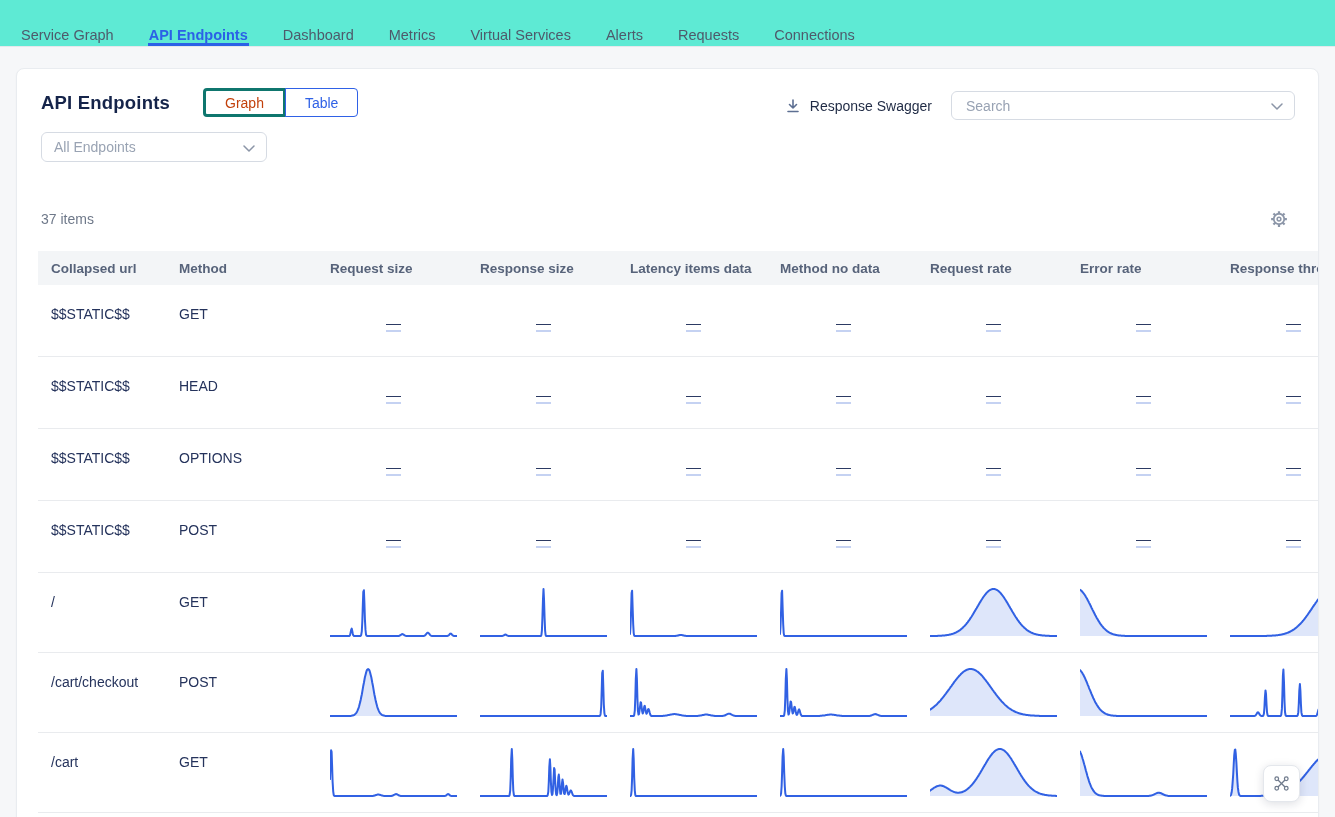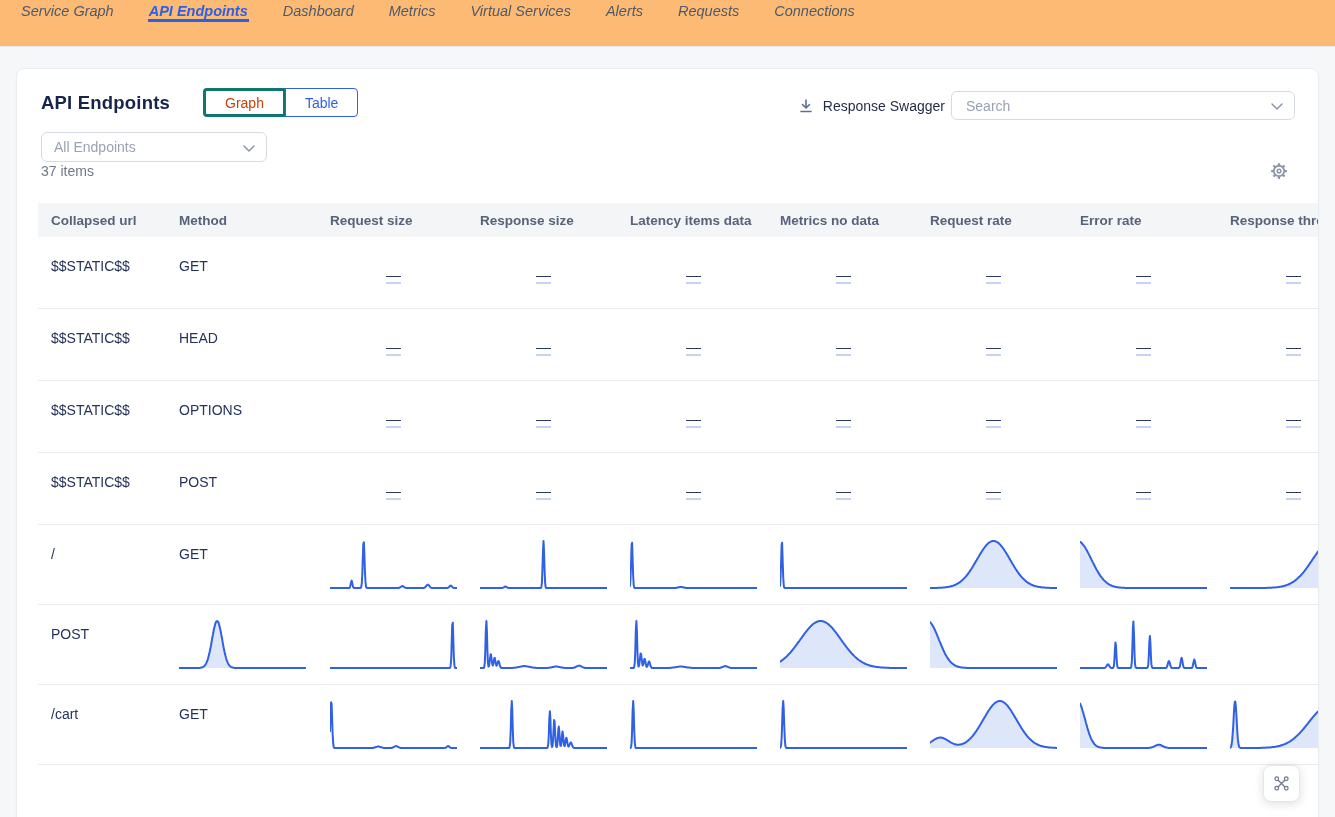--- a/index.html
+++ b/index.html
@@ -1,22 +1,22 @@
 <!DOCTYPE html>
 <html><head>
 <meta charset="utf-8">
 <style>
   * { margin:0; padding:0; box-sizing:border-box; }
   html,body { width:1335px; height:817px; overflow:hidden;
     font-family:"Liberation Sans","DejaVu Sans",sans-serif;
     background:#f6f7f9; color:#25335c; }
 
   
-  .topnav { background:#fdba74; height:47px; border-bottom:1px solid #e5e8ec;
-    display:flex; align-items:flex-start; padding-left:20px;font-style:italic; }
+  .topnav { background:#5eead4; height:47px; border-bottom:1px solid #e5e8ec;
+    display:flex; align-items:flex-end; padding-left:20px; }
   .nav-item { display:flex; align-items:center; padding:0 1px; margin-right:33px;
     font-size:14.5px; color:#4e5a6b; cursor:pointer;
     border-bottom:3px solid transparent; padding-top:3px; }
   .nav-item.active { color:#2b61e6; font-weight:700; border-bottom-color:#2b61e6; }
 
   
   .card { position:relative; margin:21px 16px 0 16px; width:1303px; height:980px;
     background:#fff; border:1px solid #e9ecf0; border-radius:8px;
     box-shadow:0 1px 2px rgba(16,24,40,.04); overflow:hidden; }
 
@@ -27,35 +27,35 @@
   .seg { display:flex; margin-left:33px; }
   .seg-btn { height:29px; padding:0 19px; font-size:14px; background:#fff;
     border:3px solid #0f766e; color:#c2410c; cursor:pointer;
     display:flex; align-items:center; }
   .seg-btn.first { border-radius:4px 0 0 4px; }
   .seg-btn.selected { border:1px solid #2f61e6; color:#2f61e6; border-radius:0 4px 4px 0;
     margin-left:-1px; position:relative; z-index:1; font-weight:500; }
   .head-right { display:flex; align-items:center; margin-top:3px; }
   .download { display:flex; align-items:center; cursor:pointer; }
   .download span { margin-left:9px; font-size:14px; color:#1f2a44; }
-  .search-box { position:relative; margin-left:6px; }
+  .search-box { position:relative; margin-left:19px; }
   .search-box input { width:344px; height:29px; border:1px solid #d6dbe3; border-radius:6px;
     padding:0 30px 0 14px; font-size:14px; color:#25335c; outline:none;
     font-family:"Liberation Sans","DejaVu Sans",sans-serif; }
   .search-box input::placeholder { color:#98a2b3; }
   .search-box .chev { position:absolute; right:12px; top:12px; }
 
   .filter-row { padding:12px 0 0 24px; }
   .select { position:relative; width:226px; height:30px; border:1px solid #d6dbe3;
     border-radius:6px; display:flex; align-items:center; padding:0 12px;
     cursor:pointer; background:#fff; }
   .select .ph { font-size:14px; color:#99a3b3; }
   .select .chev { position:absolute; right:11px; top:12px; }
 
-  .items-row { padding:0 30px 0 24px; display:flex;
+  .items-row { margin-top:48px; padding:0 30px 0 24px; display:flex;
     justify-content:space-between; align-items:center; height:18px; }
   .items-count { font-size:14px; color:#6e7889; }
   .gear { cursor:pointer; line-height:0; }
 
   
   .table-wrap { margin-top:23px; margin-left:21px; }
   .t-grid { display:grid; grid-template-columns:128px 151px repeat(7,150px);
     padding-left:13px; width:1342px; }
   .t-header { background:#f3f5f7; height:34px; align-items:center; }
   .th { font-size:13.5px; font-weight:700; color:#57637a; white-space:nowrap;
@@ -145,21 +145,21 @@
     </span>
   </div>
 
   <div class="table-wrap">
     <div class="t-grid t-header" id="thead">
         <div class="th">Collapsed url</div>
         <div class="th">Method</div>
         <div class="th">Request size</div>
         <div class="th">Response size</div>
         <div class="th">Latency items data</div>
-        <div class="th">Metrics no data</div>
+        <div class="th">Method no data</div>
         <div class="th">Request rate</div>
         <div class="th">Error rate</div>
         <div class="th">Response throughput</div>
       </div>
     <div id="tbody">
         <div class="t-grid t-row static">
           <div class="cell-text">$$STATIC$$</div>
           <div class="cell-text">GET</div>
           <div class="metric dash-wrap"><span class="dash">—</span></div>
           <div class="metric dash-wrap"><span class="dash">—</span></div>
@@ -238,20 +238,21 @@
             </svg>
           </div>
           <div class="metric">
             <svg width="127" height="54">
               <path d="M0.0 52.0 L0.5 52.0 L1.1 52.0 L1.6 52.0 L2.1 52.0 L2.6 52.0 L3.2 52.0 L3.7 52.0 L4.2 52.0 L4.8 52.0 L5.3 52.0 L5.8 52.0 L6.4 52.0 L6.9 52.0 L7.4 52.0 L7.9 52.0 L8.5 52.0 L9.0 52.0 L9.5 52.0 L10.1 52.0 L10.6 52.0 L11.1 52.0 L11.6 52.0 L12.2 52.0 L12.7 52.0 L13.2 52.0 L13.8 52.0 L14.3 52.0 L14.8 52.0 L15.3 52.0 L15.9 52.0 L16.4 52.0 L16.9 52.0 L17.5 52.0 L18.0 52.0 L18.5 52.0 L19.1 52.0 L19.6 52.0 L20.1 52.0 L20.6 52.0 L21.2 52.0 L21.7 52.0 L22.2 52.0 L22.8 52.0 L23.3 52.0 L23.8 52.0 L24.3 52.0 L24.9 52.0 L25.4 52.0 L25.9 52.0 L26.5 52.0 L27.0 52.0 L27.5 52.0 L28.0 52.0 L28.6 52.0 L29.1 52.0 L29.6 52.0 L30.2 52.0 L30.7 52.0 L31.2 51.9 L31.8 51.9 L32.3 51.9 L32.8 51.9 L33.3 51.9 L33.9 51.9 L34.4 51.9 L34.9 51.9 L35.5 51.9 L36.0 51.9 L36.5 51.9 L37.0 51.8 L37.6 51.8 L38.1 51.8 L38.6 51.8 L39.2 51.8 L39.7 51.8 L40.2 51.7 L40.7 51.7 L41.3 51.7 L41.8 51.7 L42.3 51.6 L42.9 51.6 L43.4 51.6 L43.9 51.5 L44.4 51.5 L45.0 51.4 L45.5 51.4 L46.0 51.3 L46.6 51.3 L47.1 51.2 L47.6 51.2 L48.2 51.1 L48.7 51.0 L49.2 50.9 L49.7 50.8 L50.3 50.8 L50.8 50.7 L51.3 50.6 L51.9 50.4 L52.4 50.3 L52.9 50.2 L53.4 50.1 L54.0 49.9 L54.5 49.8 L55.0 49.6 L55.6 49.5 L56.1 49.3 L56.6 49.1 L57.1 48.9 L57.7 48.7 L58.2 48.5 L58.7 48.3 L59.3 48.0 L59.8 47.8 L60.3 47.5 L60.9 47.2 L61.4 46.9 L61.9 46.6 L62.4 46.3 L63.0 46.0 L63.5 45.6 L64.0 45.3 L64.6 44.9 L65.1 44.5 L65.6 44.1 L66.1 43.7 L66.7 43.2 L67.2 42.8 L67.7 42.3 L68.3 41.8 L68.8 41.3 L69.3 40.8 L69.9 40.3 L70.4 39.7 L70.9 39.2 L71.4 38.6 L72.0 38.0 L72.5 37.4 L73.0 36.7 L73.6 36.1 L74.1 35.4 L74.6 34.8 L75.1 34.1 L75.7 33.4 L76.2 32.7 L76.7 32.0 L77.3 31.2 L77.8 30.5 L78.3 29.7 L78.8 29.0 L79.4 28.2 L79.9 27.4 L80.4 26.6 L81.0 25.9 L81.5 25.1 L82.0 24.3 L82.5 23.5 L83.1 22.7 L83.6 21.9 L84.1 21.1 L84.7 20.3 L85.2 19.6 L85.7 18.8 L86.3 18.0 L86.8 17.3 L87.3 16.5 L87.8 15.8 L88.4 15.1 L88.9 14.4 L89.4 13.7 L90.0 13.0 L90.5 12.4 L91.0 11.7 L91.5 11.1 L92.1 10.5 L92.6 10.0 L93.1 9.4 L93.7 8.9 L94.2 8.4 L94.7 8.0 L95.3 7.5 L95.8 7.1 L96.3 6.8 L96.8 6.4 L97.4 6.1 L97.9 5.9 L98.4 5.6 L99.0 5.5 L99.5 5.3 L100.0 5.2 L100.5 5.1 L101.1 5.0 L101.6 5.0 L102.1 5.0 L102.7 5.1 L103.2 5.2 L103.7 5.3 L104.2 5.5 L104.8 5.6 L105.3 5.9 L105.8 6.1 L106.4 6.4 L106.9 6.8 L107.4 7.1 L108.0 7.5 L108.5 8.0 L109.0 8.4 L109.5 8.9 L110.1 9.4 L110.6 10.0 L111.1 10.5 L111.7 11.1 L112.2 11.7 L112.7 12.4 L113.2 13.0 L113.8 13.7 L114.3 14.4 L114.8 15.1 L115.4 15.8 L115.9 16.5 L116.4 17.3 L116.9 18.0 L117.5 18.8 L118.0 19.6 L118.5 20.3 L119.1 21.1 L119.6 21.9 L120.1 22.7 L120.6 23.5 L121.2 24.3 L121.7 25.1 L122.2 25.9 L122.8 26.6 L123.3 27.4 L123.8 28.2 L124.4 29.0 L124.9 29.7 L125.4 30.5 L125.9 31.2 L126.5 32.0 L127.0 32.7 L127 52 L0 52 Z" fill="rgba(49,97,227,0.16)" stroke="none"></path>
               <path d="M0.0 52.0 L0.5 52.0 L1.1 52.0 L1.6 52.0 L2.1 52.0 L2.6 52.0 L3.2 52.0 L3.7 52.0 L4.2 52.0 L4.8 52.0 L5.3 52.0 L5.8 52.0 L6.4 52.0 L6.9 52.0 L7.4 52.0 L7.9 52.0 L8.5 52.0 L9.0 52.0 L9.5 52.0 L10.1 52.0 L10.6 52.0 L11.1 52.0 L11.6 52.0 L12.2 52.0 L12.7 52.0 L13.2 52.0 L13.8 52.0 L14.3 52.0 L14.8 52.0 L15.3 52.0 L15.9 52.0 L16.4 52.0 L16.9 52.0 L17.5 52.0 L18.0 52.0 L18.5 52.0 L19.1 52.0 L19.6 52.0 L20.1 52.0 L20.6 52.0 L21.2 52.0 L21.7 52.0 L22.2 52.0 L22.8 52.0 L23.3 52.0 L23.8 52.0 L24.3 52.0 L24.9 52.0 L25.4 52.0 L25.9 52.0 L26.5 52.0 L27.0 52.0 L27.5 52.0 L28.0 52.0 L28.6 52.0 L29.1 52.0 L29.6 52.0 L30.2 52.0 L30.7 52.0 L31.2 51.9 L31.8 51.9 L32.3 51.9 L32.8 51.9 L33.3 51.9 L33.9 51.9 L34.4 51.9 L34.9 51.9 L35.5 51.9 L36.0 51.9 L36.5 51.9 L37.0 51.8 L37.6 51.8 L38.1 51.8 L38.6 51.8 L39.2 51.8 L39.7 51.8 L40.2 51.7 L40.7 51.7 L41.3 51.7 L41.8 51.7 L42.3 51.6 L42.9 51.6 L43.4 51.6 L43.9 51.5 L44.4 51.5 L45.0 51.4 L45.5 51.4 L46.0 51.3 L46.6 51.3 L47.1 51.2 L47.6 51.2 L48.2 51.1 L48.7 51.0 L49.2 50.9 L49.7 50.8 L50.3 50.8 L50.8 50.7 L51.3 50.6 L51.9 50.4 L52.4 50.3 L52.9 50.2 L53.4 50.1 L54.0 49.9 L54.5 49.8 L55.0 49.6 L55.6 49.5 L56.1 49.3 L56.6 49.1 L57.1 48.9 L57.7 48.7 L58.2 48.5 L58.7 48.3 L59.3 48.0 L59.8 47.8 L60.3 47.5 L60.9 47.2 L61.4 46.9 L61.9 46.6 L62.4 46.3 L63.0 46.0 L63.5 45.6 L64.0 45.3 L64.6 44.9 L65.1 44.5 L65.6 44.1 L66.1 43.7 L66.7 43.2 L67.2 42.8 L67.7 42.3 L68.3 41.8 L68.8 41.3 L69.3 40.8 L69.9 40.3 L70.4 39.7 L70.9 39.2 L71.4 38.6 L72.0 38.0 L72.5 37.4 L73.0 36.7 L73.6 36.1 L74.1 35.4 L74.6 34.8 L75.1 34.1 L75.7 33.4 L76.2 32.7 L76.7 32.0 L77.3 31.2 L77.8 30.5 L78.3 29.7 L78.8 29.0 L79.4 28.2 L79.9 27.4 L80.4 26.6 L81.0 25.9 L81.5 25.1 L82.0 24.3 L82.5 23.5 L83.1 22.7 L83.6 21.9 L84.1 21.1 L84.7 20.3 L85.2 19.6 L85.7 18.8 L86.3 18.0 L86.8 17.3 L87.3 16.5 L87.8 15.8 L88.4 15.1 L88.9 14.4 L89.4 13.7 L90.0 13.0 L90.5 12.4 L91.0 11.7 L91.5 11.1 L92.1 10.5 L92.6 10.0 L93.1 9.4 L93.7 8.9 L94.2 8.4 L94.7 8.0 L95.3 7.5 L95.8 7.1 L96.3 6.8 L96.8 6.4 L97.4 6.1 L97.9 5.9 L98.4 5.6 L99.0 5.5 L99.5 5.3 L100.0 5.2 L100.5 5.1 L101.1 5.0 L101.6 5.0 L102.1 5.0 L102.7 5.1 L103.2 5.2 L103.7 5.3 L104.2 5.5 L104.8 5.6 L105.3 5.9 L105.8 6.1 L106.4 6.4 L106.9 6.8 L107.4 7.1 L108.0 7.5 L108.5 8.0 L109.0 8.4 L109.5 8.9 L110.1 9.4 L110.6 10.0 L111.1 10.5 L111.7 11.1 L112.2 11.7 L112.7 12.4 L113.2 13.0 L113.8 13.7 L114.3 14.4 L114.8 15.1 L115.4 15.8 L115.9 16.5 L116.4 17.3 L116.9 18.0 L117.5 18.8 L118.0 19.6 L118.5 20.3 L119.1 21.1 L119.6 21.9 L120.1 22.7 L120.6 23.5 L121.2 24.3 L121.7 25.1 L122.2 25.9 L122.8 26.6 L123.3 27.4 L123.8 28.2 L124.4 29.0 L124.9 29.7 L125.4 30.5 L125.9 31.2 L126.5 32.0 L127.0 32.7" fill="none" stroke="#3161e3" stroke-width="2" stroke-linecap="round" stroke-linejoin="round"></path>
             </svg>
           </div>
         </div>
         <div class="t-grid t-row spark">
+          <div class="cell-text">/cart/checkout</div>
           <div class="cell-text">POST</div>
           <div class="metric">
             <svg width="127" height="54">
               <path d="M0.0 52.0 L0.5 52.0 L1.1 52.0 L1.6 52.0 L2.1 52.0 L2.6 52.0 L3.2 52.0 L3.7 52.0 L4.2 52.0 L4.8 52.0 L5.3 52.0 L5.8 52.0 L6.4 52.0 L6.9 52.0 L7.4 52.0 L7.9 52.0 L8.5 52.0 L9.0 52.0 L9.5 52.0 L10.1 52.0 L10.6 52.0 L11.1 52.0 L11.6 52.0 L12.2 52.0 L12.7 52.0 L13.2 52.0 L13.8 52.0 L14.3 52.0 L14.8 52.0 L15.3 52.0 L15.9 52.0 L16.4 52.0 L16.9 52.0 L17.5 52.0 L18.0 52.0 L18.5 52.0 L19.1 52.0 L19.6 51.9 L20.1 51.9 L20.6 51.9 L21.2 51.8 L21.7 51.7 L22.2 51.6 L22.8 51.5 L23.3 51.3 L23.8 51.1 L24.3 50.8 L24.9 50.4 L25.4 49.9 L25.9 49.3 L26.5 48.6 L27.0 47.7 L27.5 46.6 L28.0 45.4 L28.6 43.9 L29.1 42.2 L29.6 40.3 L30.2 38.1 L30.7 35.8 L31.2 33.2 L31.8 30.5 L32.3 27.6 L32.8 24.7 L33.3 21.7 L33.9 18.8 L34.4 16.0 L34.9 13.3 L35.5 11.0 L36.0 8.9 L36.5 7.2 L37.0 6.0 L37.6 5.3 L38.1 5.0 L38.6 5.3 L39.2 6.0 L39.7 7.2 L40.2 8.9 L40.7 11.0 L41.3 13.3 L41.8 16.0 L42.3 18.8 L42.9 21.7 L43.4 24.7 L43.9 27.6 L44.4 30.5 L45.0 33.2 L45.5 35.8 L46.0 38.1 L46.6 40.3 L47.1 42.2 L47.6 43.9 L48.2 45.4 L48.7 46.6 L49.2 47.7 L49.7 48.6 L50.3 49.3 L50.8 49.9 L51.3 50.4 L51.9 50.8 L52.4 51.1 L52.9 51.3 L53.4 51.5 L54.0 51.6 L54.5 51.7 L55.0 51.8 L55.6 51.9 L56.1 51.9 L56.6 51.9 L57.1 52.0 L57.7 52.0 L58.2 52.0 L58.7 52.0 L59.3 52.0 L59.8 52.0 L60.3 52.0 L60.9 52.0 L61.4 52.0 L61.9 52.0 L62.4 52.0 L63.0 52.0 L63.5 52.0 L64.0 52.0 L64.6 52.0 L65.1 52.0 L65.6 52.0 L66.1 52.0 L66.7 52.0 L67.2 52.0 L67.7 52.0 L68.3 52.0 L68.8 52.0 L69.3 52.0 L69.9 52.0 L70.4 52.0 L70.9 52.0 L71.4 52.0 L72.0 52.0 L72.5 52.0 L73.0 52.0 L73.6 52.0 L74.1 52.0 L74.6 52.0 L75.1 52.0 L75.7 52.0 L76.2 52.0 L76.7 52.0 L77.3 52.0 L77.8 52.0 L78.3 52.0 L78.8 52.0 L79.4 52.0 L79.9 52.0 L80.4 52.0 L81.0 52.0 L81.5 52.0 L82.0 52.0 L82.5 52.0 L83.1 52.0 L83.6 52.0 L84.1 52.0 L84.7 52.0 L85.2 52.0 L85.7 52.0 L86.3 52.0 L86.8 52.0 L87.3 52.0 L87.8 52.0 L88.4 52.0 L88.9 52.0 L89.4 52.0 L90.0 52.0 L90.5 52.0 L91.0 52.0 L91.5 52.0 L92.1 52.0 L92.6 52.0 L93.1 52.0 L93.7 52.0 L94.2 52.0 L94.7 52.0 L95.3 52.0 L95.8 52.0 L96.3 52.0 L96.8 52.0 L97.4 52.0 L97.9 52.0 L98.4 52.0 L99.0 52.0 L99.5 52.0 L100.0 52.0 L100.5 52.0 L101.1 52.0 L101.6 52.0 L102.1 52.0 L102.7 52.0 L103.2 52.0 L103.7 52.0 L104.2 52.0 L104.8 52.0 L105.3 52.0 L105.8 52.0 L106.4 52.0 L106.9 52.0 L107.4 52.0 L108.0 52.0 L108.5 52.0 L109.0 52.0 L109.5 52.0 L110.1 52.0 L110.6 52.0 L111.1 52.0 L111.7 52.0 L112.2 52.0 L112.7 52.0 L113.2 52.0 L113.8 52.0 L114.3 52.0 L114.8 52.0 L115.4 52.0 L115.9 52.0 L116.4 52.0 L116.9 52.0 L117.5 52.0 L118.0 52.0 L118.5 52.0 L119.1 52.0 L119.6 52.0 L120.1 52.0 L120.6 52.0 L121.2 52.0 L121.7 52.0 L122.2 52.0 L122.8 52.0 L123.3 52.0 L123.8 52.0 L124.4 52.0 L124.9 52.0 L125.4 52.0 L125.9 52.0 L126.5 52.0 L127.0 52.0 L127 52 L0 52 Z" fill="rgba(49,97,227,0.16)" stroke="none"></path>
               <path d="M0.0 52.0 L0.5 52.0 L1.1 52.0 L1.6 52.0 L2.1 52.0 L2.6 52.0 L3.2 52.0 L3.7 52.0 L4.2 52.0 L4.8 52.0 L5.3 52.0 L5.8 52.0 L6.4 52.0 L6.9 52.0 L7.4 52.0 L7.9 52.0 L8.5 52.0 L9.0 52.0 L9.5 52.0 L10.1 52.0 L10.6 52.0 L11.1 52.0 L11.6 52.0 L12.2 52.0 L12.7 52.0 L13.2 52.0 L13.8 52.0 L14.3 52.0 L14.8 52.0 L15.3 52.0 L15.9 52.0 L16.4 52.0 L16.9 52.0 L17.5 52.0 L18.0 52.0 L18.5 52.0 L19.1 52.0 L19.6 51.9 L20.1 51.9 L20.6 51.9 L21.2 51.8 L21.7 51.7 L22.2 51.6 L22.8 51.5 L23.3 51.3 L23.8 51.1 L24.3 50.8 L24.9 50.4 L25.4 49.9 L25.9 49.3 L26.5 48.6 L27.0 47.7 L27.5 46.6 L28.0 45.4 L28.6 43.9 L29.1 42.2 L29.6 40.3 L30.2 38.1 L30.7 35.8 L31.2 33.2 L31.8 30.5 L32.3 27.6 L32.8 24.7 L33.3 21.7 L33.9 18.8 L34.4 16.0 L34.9 13.3 L35.5 11.0 L36.0 8.9 L36.5 7.2 L37.0 6.0 L37.6 5.3 L38.1 5.0 L38.6 5.3 L39.2 6.0 L39.7 7.2 L40.2 8.9 L40.7 11.0 L41.3 13.3 L41.8 16.0 L42.3 18.8 L42.9 21.7 L43.4 24.7 L43.9 27.6 L44.4 30.5 L45.0 33.2 L45.5 35.8 L46.0 38.1 L46.6 40.3 L47.1 42.2 L47.6 43.9 L48.2 45.4 L48.7 46.6 L49.2 47.7 L49.7 48.6 L50.3 49.3 L50.8 49.9 L51.3 50.4 L51.9 50.8 L52.4 51.1 L52.9 51.3 L53.4 51.5 L54.0 51.6 L54.5 51.7 L55.0 51.8 L55.6 51.9 L56.1 51.9 L56.6 51.9 L57.1 52.0 L57.7 52.0 L58.2 52.0 L58.7 52.0 L59.3 52.0 L59.8 52.0 L60.3 52.0 L60.9 52.0 L61.4 52.0 L61.9 52.0 L62.4 52.0 L63.0 52.0 L63.5 52.0 L64.0 52.0 L64.6 52.0 L65.1 52.0 L65.6 52.0 L66.1 52.0 L66.7 52.0 L67.2 52.0 L67.7 52.0 L68.3 52.0 L68.8 52.0 L69.3 52.0 L69.9 52.0 L70.4 52.0 L70.9 52.0 L71.4 52.0 L72.0 52.0 L72.5 52.0 L73.0 52.0 L73.6 52.0 L74.1 52.0 L74.6 52.0 L75.1 52.0 L75.7 52.0 L76.2 52.0 L76.7 52.0 L77.3 52.0 L77.8 52.0 L78.3 52.0 L78.8 52.0 L79.4 52.0 L79.9 52.0 L80.4 52.0 L81.0 52.0 L81.5 52.0 L82.0 52.0 L82.5 52.0 L83.1 52.0 L83.6 52.0 L84.1 52.0 L84.7 52.0 L85.2 52.0 L85.7 52.0 L86.3 52.0 L86.8 52.0 L87.3 52.0 L87.8 52.0 L88.4 52.0 L88.9 52.0 L89.4 52.0 L90.0 52.0 L90.5 52.0 L91.0 52.0 L91.5 52.0 L92.1 52.0 L92.6 52.0 L93.1 52.0 L93.7 52.0 L94.2 52.0 L94.7 52.0 L95.3 52.0 L95.8 52.0 L96.3 52.0 L96.8 52.0 L97.4 52.0 L97.9 52.0 L98.4 52.0 L99.0 52.0 L99.5 52.0 L100.0 52.0 L100.5 52.0 L101.1 52.0 L101.6 52.0 L102.1 52.0 L102.7 52.0 L103.2 52.0 L103.7 52.0 L104.2 52.0 L104.8 52.0 L105.3 52.0 L105.8 52.0 L106.4 52.0 L106.9 52.0 L107.4 52.0 L108.0 52.0 L108.5 52.0 L109.0 52.0 L109.5 52.0 L110.1 52.0 L110.6 52.0 L111.1 52.0 L111.7 52.0 L112.2 52.0 L112.7 52.0 L113.2 52.0 L113.8 52.0 L114.3 52.0 L114.8 52.0 L115.4 52.0 L115.9 52.0 L116.4 52.0 L116.9 52.0 L117.5 52.0 L118.0 52.0 L118.5 52.0 L119.1 52.0 L119.6 52.0 L120.1 52.0 L120.6 52.0 L121.2 52.0 L121.7 52.0 L122.2 52.0 L122.8 52.0 L123.3 52.0 L123.8 52.0 L124.4 52.0 L124.9 52.0 L125.4 52.0 L125.9 52.0 L126.5 52.0 L127.0 52.0" fill="none" stroke="#3161e3" stroke-width="2" stroke-linecap="round" stroke-linejoin="round"></path>
             </svg>
           </div>
           <div class="metric">
             <svg width="127" height="54">
               <path d="M0.0 52.0 L0.5 52.0 L1.1 52.0 L1.6 52.0 L2.1 52.0 L2.6 52.0 L3.2 52.0 L3.7 52.0 L4.2 52.0 L4.8 52.0 L5.3 52.0 L5.8 52.0 L6.4 52.0 L6.9 52.0 L7.4 52.0 L7.9 52.0 L8.5 52.0 L9.0 52.0 L9.5 52.0 L10.1 52.0 L10.6 52.0 L11.1 52.0 L11.6 52.0 L12.2 52.0 L12.7 52.0 L13.2 52.0 L13.8 52.0 L14.3 52.0 L14.8 52.0 L15.3 52.0 L15.9 52.0 L16.4 52.0 L16.9 52.0 L17.5 52.0 L18.0 52.0 L18.5 52.0 L19.1 52.0 L19.6 52.0 L20.1 52.0 L20.6 52.0 L21.2 52.0 L21.7 52.0 L22.2 52.0 L22.8 52.0 L23.3 52.0 L23.8 52.0 L24.3 52.0 L24.9 52.0 L25.4 52.0 L25.9 52.0 L26.5 52.0 L27.0 52.0 L27.5 52.0 L28.0 52.0 L28.6 52.0 L29.1 52.0 L29.6 52.0 L30.2 52.0 L30.7 52.0 L31.2 52.0 L31.8 52.0 L32.3 52.0 L32.8 52.0 L33.3 52.0 L33.9 52.0 L34.4 52.0 L34.9 52.0 L35.5 52.0 L36.0 52.0 L36.5 52.0 L37.0 52.0 L37.6 52.0 L38.1 52.0 L38.6 52.0 L39.2 52.0 L39.7 52.0 L40.2 52.0 L40.7 52.0 L41.3 52.0 L41.8 52.0 L42.3 52.0 L42.9 52.0 L43.4 52.0 L43.9 52.0 L44.4 52.0 L45.0 52.0 L45.5 52.0 L46.0 52.0 L46.6 52.0 L47.1 52.0 L47.6 52.0 L48.2 52.0 L48.7 52.0 L49.2 52.0 L49.7 52.0 L50.3 52.0 L50.8 52.0 L51.3 52.0 L51.9 52.0 L52.4 52.0 L52.9 52.0 L53.4 52.0 L54.0 52.0 L54.5 52.0 L55.0 52.0 L55.6 52.0 L56.1 52.0 L56.6 52.0 L57.1 52.0 L57.7 52.0 L58.2 52.0 L58.7 52.0 L59.3 52.0 L59.8 52.0 L60.3 52.0 L60.9 52.0 L61.4 52.0 L61.9 52.0 L62.4 52.0 L63.0 52.0 L63.5 52.0 L64.0 52.0 L64.6 52.0 L65.1 52.0 L65.6 52.0 L66.1 52.0 L66.7 52.0 L67.2 52.0 L67.7 52.0 L68.3 52.0 L68.8 52.0 L69.3 52.0 L69.9 52.0 L70.4 52.0 L70.9 52.0 L71.4 52.0 L72.0 52.0 L72.5 52.0 L73.0 52.0 L73.6 52.0 L74.1 52.0 L74.6 52.0 L75.1 52.0 L75.7 52.0 L76.2 52.0 L76.7 52.0 L77.3 52.0 L77.8 52.0 L78.3 52.0 L78.8 52.0 L79.4 52.0 L79.9 52.0 L80.4 52.0 L81.0 52.0 L81.5 52.0 L82.0 52.0 L82.5 52.0 L83.1 52.0 L83.6 52.0 L84.1 52.0 L84.7 52.0 L85.2 52.0 L85.7 52.0 L86.3 52.0 L86.8 52.0 L87.3 52.0 L87.8 52.0 L88.4 52.0 L88.9 52.0 L89.4 52.0 L90.0 52.0 L90.5 52.0 L91.0 52.0 L91.5 52.0 L92.1 52.0 L92.6 52.0 L93.1 52.0 L93.7 52.0 L94.2 52.0 L94.7 52.0 L95.3 52.0 L95.8 52.0 L96.3 52.0 L96.8 52.0 L97.4 52.0 L97.9 52.0 L98.4 52.0 L99.0 52.0 L99.5 52.0 L100.0 52.0 L100.5 52.0 L101.1 52.0 L101.6 52.0 L102.1 52.0 L102.7 52.0 L103.2 52.0 L103.7 52.0 L104.2 52.0 L104.8 52.0 L105.3 52.0 L105.8 52.0 L106.4 52.0 L106.9 52.0 L107.4 52.0 L108.0 52.0 L108.5 52.0 L109.0 52.0 L109.5 52.0 L110.1 52.0 L110.6 52.0 L111.1 52.0 L111.7 52.0 L112.2 52.0 L112.7 52.0 L113.2 52.0 L113.8 52.0 L114.3 52.0 L114.8 52.0 L115.4 52.0 L115.9 52.0 L116.4 52.0 L116.9 52.0 L117.5 52.0 L118.0 52.0 L118.5 52.0 L119.1 52.0 L119.6 52.0 L120.1 51.7 L120.6 49.9 L121.2 42.8 L121.7 26.6 L122.2 8.9 L122.8 6.8 L123.3 22.7 L123.8 40.3 L124.4 49.1 L124.9 51.6 L125.4 52.0 L125.9 52.0 L126.5 52.0 L127.0 52.0" fill="none" stroke="#3161e3" stroke-width="2" stroke-linecap="round" stroke-linejoin="round"></path>

